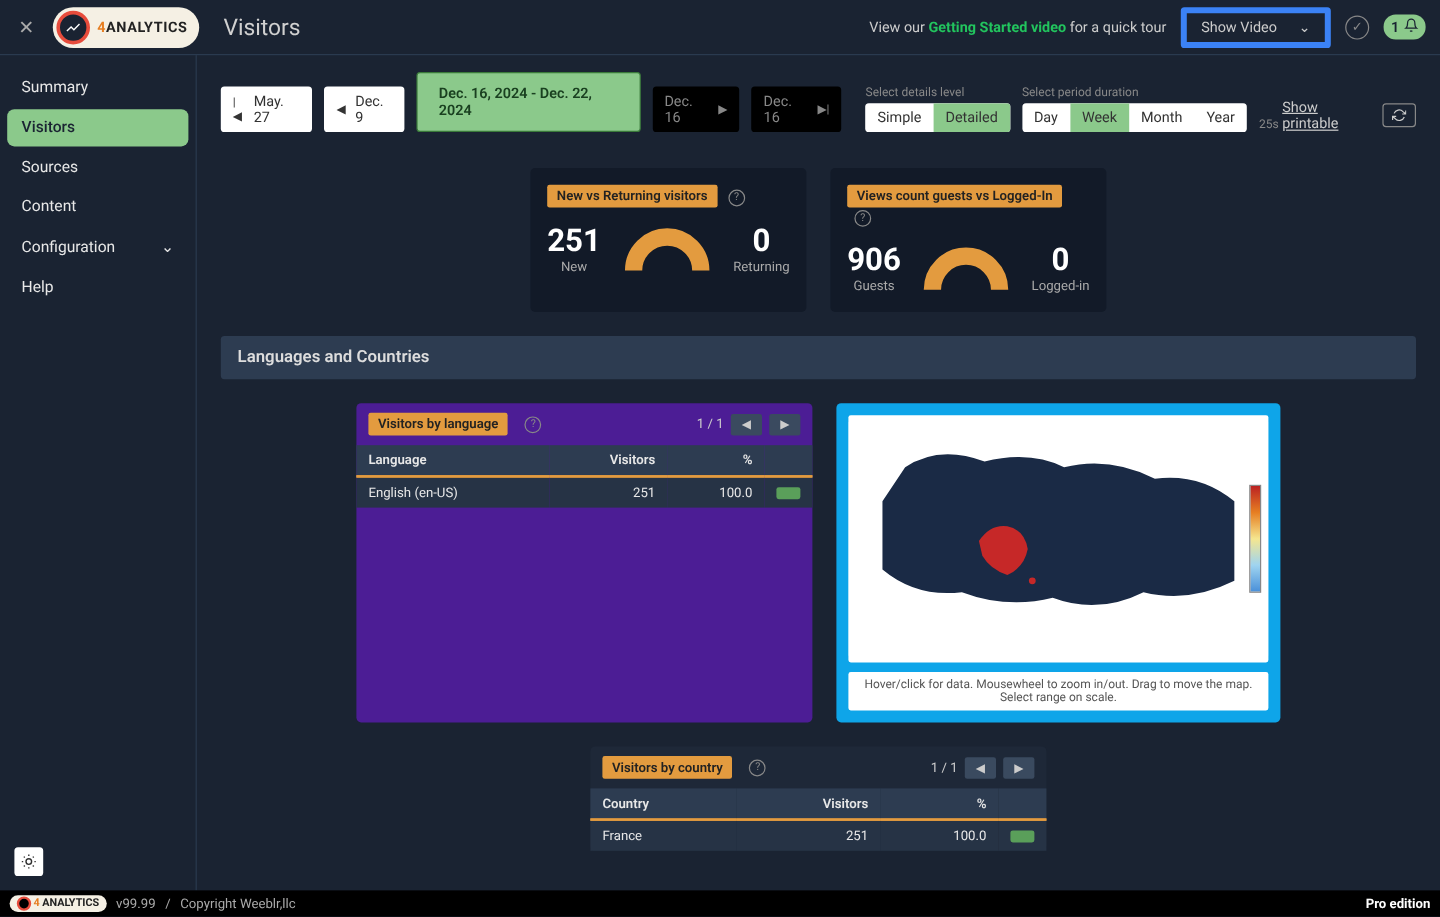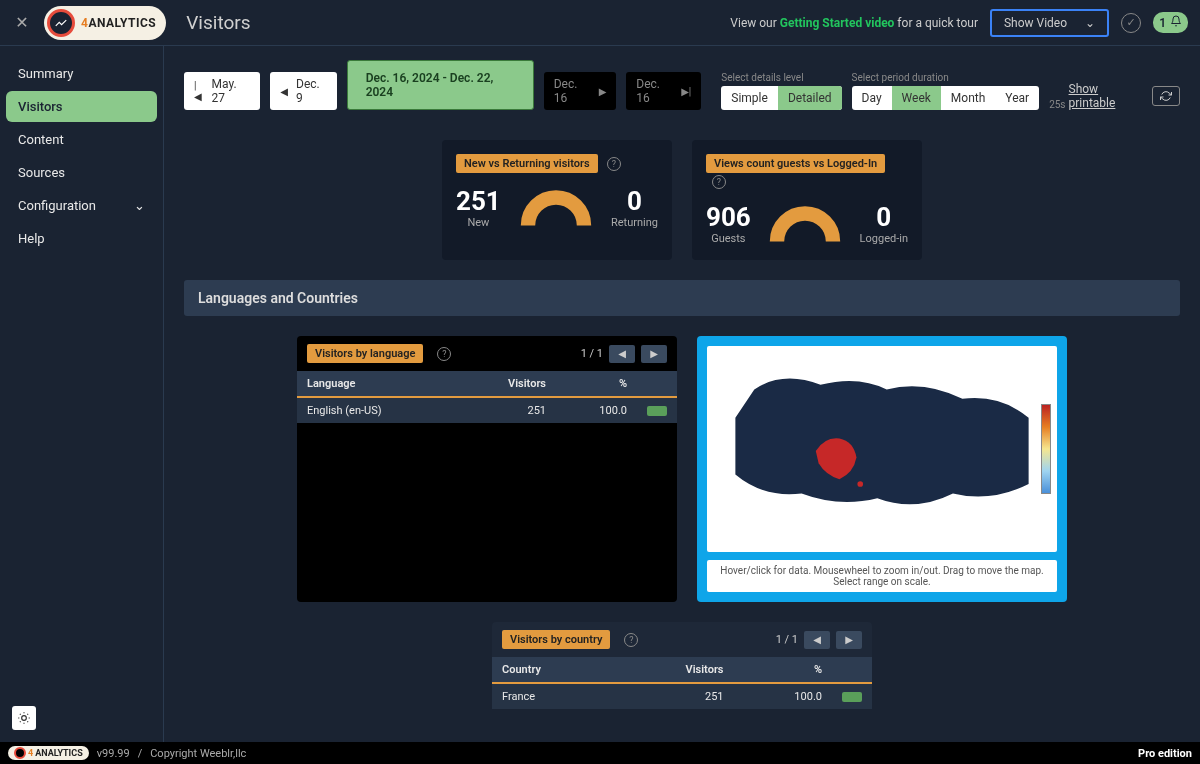--- a/index.html
+++ b/index.html
@@ -32,21 +32,21 @@
   width:28px; height:28px; border-radius:50%; background:#1a2332; border:3px solid #e74c3c;
   display:flex; align-items:center; justify-content:center; color:#fff;
 }
 .logo-txt { font-weight:700; font-size:12px; letter-spacing:0.5px; }
 .logo-4 { color:#e67e22; }
 .page-title { font-size:19px; color:#d0d0d0; margin-left:8px; }
 .top-spacer { flex:1; }
 .tour-text { font-size:12px; color:#ccc; }
 .tour-text b { color:#22c55e; }
 .show-video-btn {
-  background:#1a2332; border:2px solid #3b82f6; color:#ccc; padding:5px 12px; border-radius:3px;
+  background:#1a2332; border:5px solid #3b82f6; color:#ccc; padding:5px 12px; border-radius:3px;
   display:flex; align-items:flex-start; gap:18px; font-size:12px; cursor:pointer;
 }
 .check-icon {
   width:20px; height:20px; border:1.5px solid #888; border-radius:50%;
   display:flex; align-items:center; justify-content:center; color:#888; font-size:11px;
 }
 .notif-badge {
   background:#8bc98b; color:#1a2332; padding:3px 6px; border-radius:10px;
   display:flex; align-items:center; gap:4px; font-size:12px; font-weight:600;
 }
@@ -95,21 +95,21 @@
 .kpi-title {
   display:inline-block; background:#e39b3f; color:#222; padding:3px 8px; font-size:11px; font-weight:600; border-radius:2px;
 }
 .kpi-help { display:inline-flex; width:14px; height:14px; border:1px solid #888; border-radius:50%; align-items:center; justify-content:center; font-size:9px; color:#888; margin-left:6px; cursor:pointer;}
 .kpi-body { display:flex; align-items:center; justify-content:space-between; margin-top:12px; }
 .kpi-stat { text-align:center; }
 .kpi-num { font-size:26px; font-weight:700; color:#fff; }
 .kpi-lab { font-size:11px; color:#aaa; }
 .gauge { width:80px; height:45px; }
 .tables-row { display:flex; gap:20px; justify-content:center; margin:20px 0; }
-.table-card { background:#000000; border-radius:4px; width:380px; padding:0; }
+.table-card { background:#4c1d95; border-radius:4px; width:380px; padding:0; }
 .table-header { display:flex; align-items:center; padding:8px 10px; gap:8px; }
 .table-title { background:#e39b3f; color:#222; padding:3px 8px; font-size:11px; font-weight:600; border-radius:2px; }
 .pager { margin-left:auto; display:flex; align-items:center; gap:6px; font-size:11px; color:#ccc;}
 .pager-btn { width:26px; height:18px; background:#3a4a5f; border-radius:2px; display:flex; align-items:center; justify-content:center; cursor:pointer; font-size:10px;}
 table { width:100%; border-collapse:collapse; }
 th { background:#2d3c51; text-align:left; padding:6px 10px; font-size:11px; font-weight:600; border-bottom:2px solid #e39b3f;}
 th.r, td.r { text-align:right; }
 td { padding:6px 10px; font-size:11px; background:#263345; }
 .bar-cell { width:40px; }
 .mini-bar { height:10px; background:#5a9f5a; border-radius:2px; }
@@ -159,22 +159,22 @@
         </svg>
     </span>
   </div>
 </div>
 
 <div class="layout">
 
   <div class="sidebar">
     <div class="nav-item">Summary</div>
     <div class="nav-item active">Visitors</div>
+    <div class="nav-item">Sources</div>
     <div class="nav-item">Content</div>
-    <div class="nav-item">Sources</div>
     <div class="nav-item">
       <span>Configuration</span>
       <span>⌄</span>
     </div>
     <div class="nav-item">Help</div>
     <div class="theme-toggle">
       <svg width="14" height="14" viewBox="0 0 24 24" fill="none" stroke="#333" stroke-width="2">
           <circle cx="12" cy="12" r="4"></circle>
           <path d="M12 2v2M12 20v2M4.9 4.9l1.4 1.4M17.7 17.7l1.4 1.4M2 12h2M20 12h2M4.9 19.1l1.4-1.4M17.7 6.3l1.4-1.4"></path>
         </svg>

